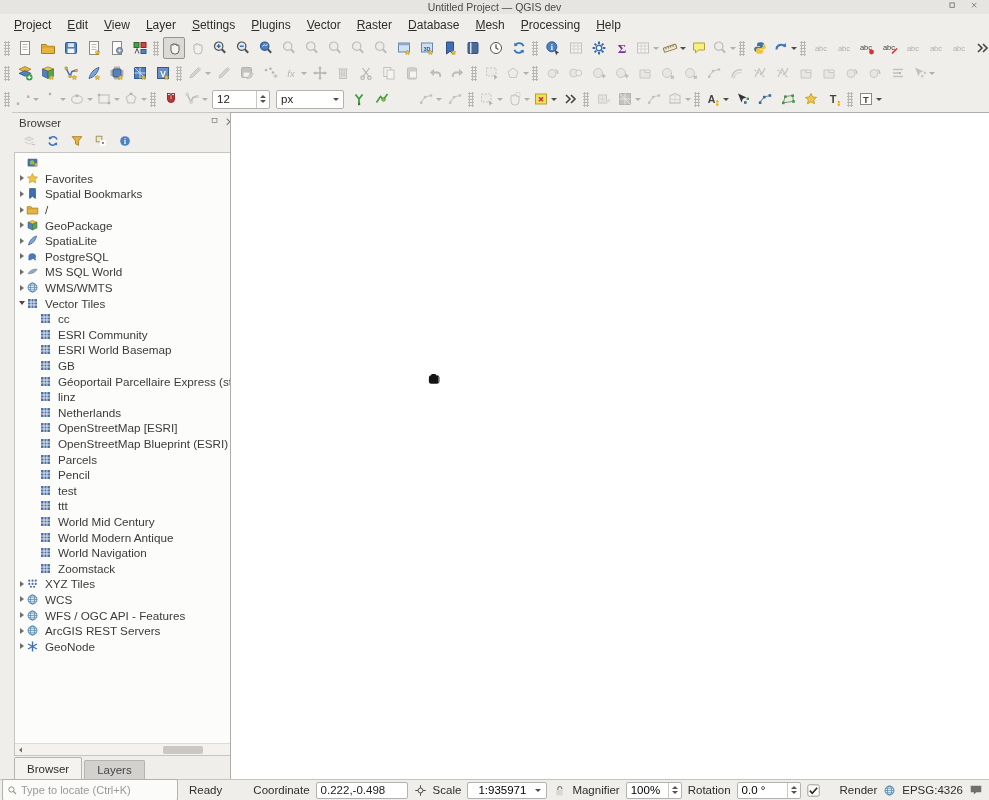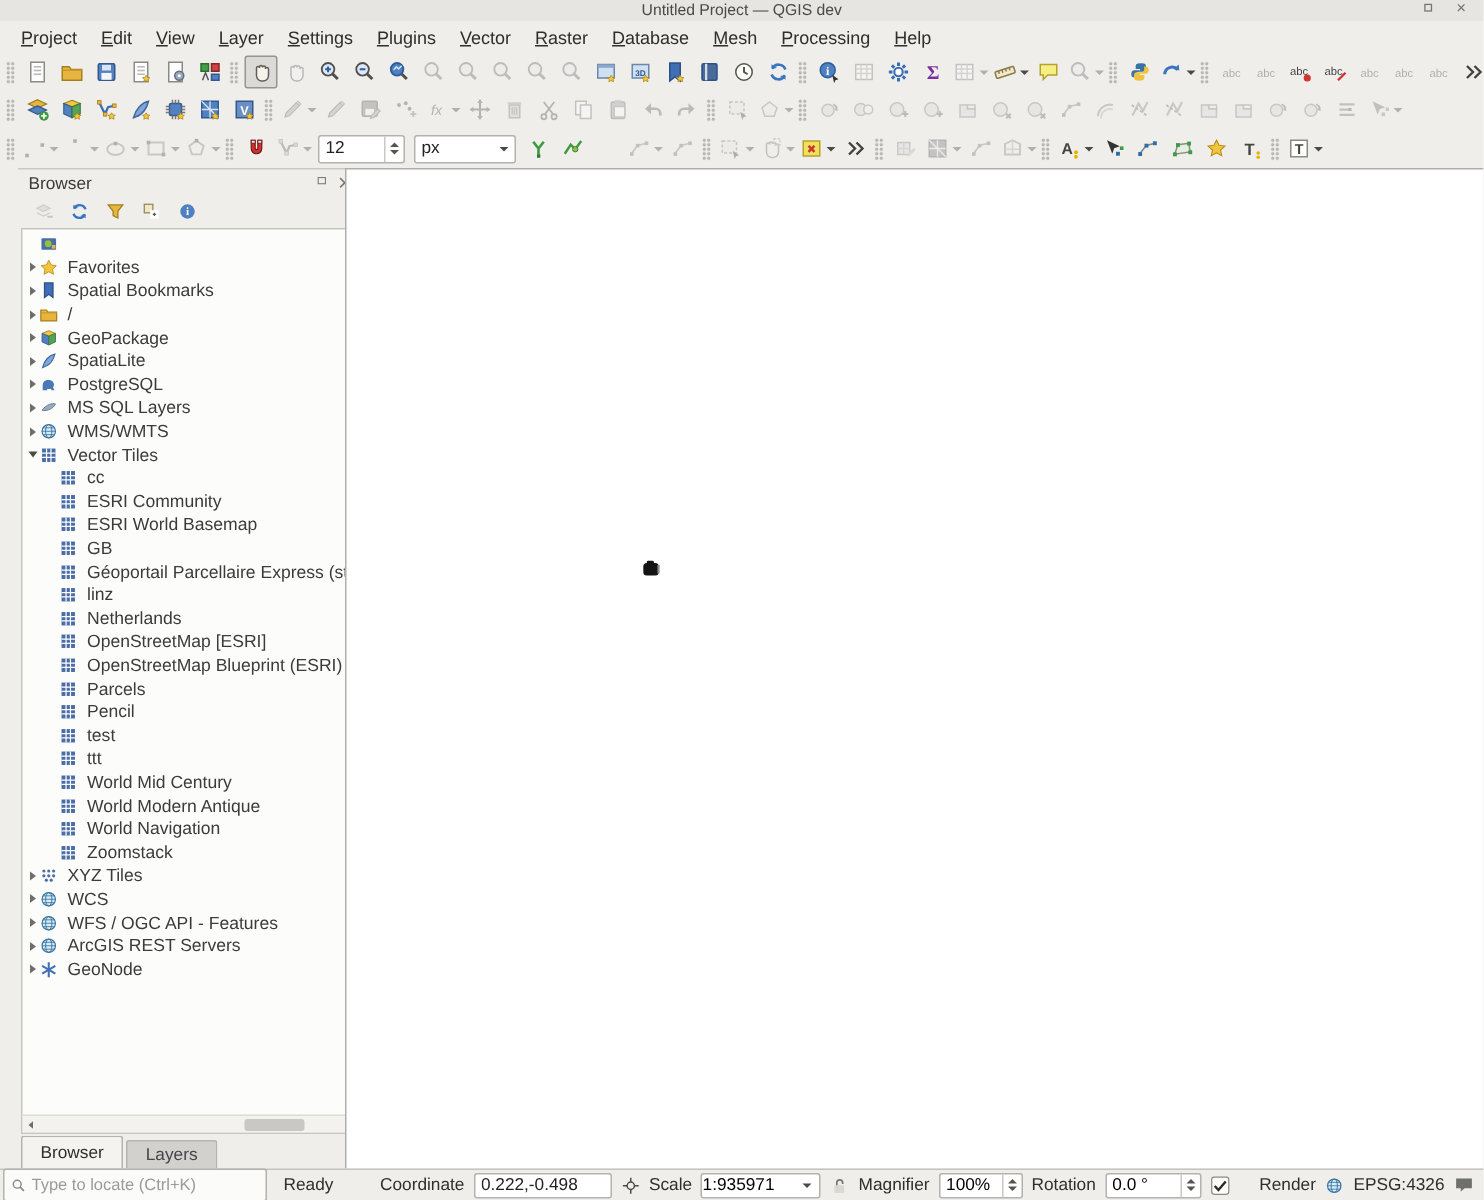--- a/index.html
+++ b/index.html
@@ -54,21 +54,21 @@
   .statusbar{position:absolute;left:0;right:0;bottom:0;height:21px;background:#efeeeb;border-top:1px solid #c4c3bf;display:flex;align-items:center;font-size:11.5px;padding:0 6px 0 2px;gap:6px;color:#2e2e2c}
   .locator{width:176px;height:22px;border:1px solid #b3b2ae;border-radius:2px;background:#fbfbf9;display:flex;align-items:center;padding:0 4px;gap:3px;flex:none}
   .locator input{border:none;outline:none;background:transparent;width:100%;font-size:11px;color:#333;font-family:inherit}
   .locator input::placeholder{color:#9b9a96}
   .ready{font-weight:400;margin-left:5px}
   .flexsp{flex:1}
   .slabel{flex:none}
   .sinput{height:17px;border:1px solid #b3b2ae;border-radius:2px;background:#fff;font-size:11.5px;padding:0 4px;font-family:inherit;color:#222;flex:none}
   .coord{width:92px}
   .scombo{width:80px;height:17px;display:flex;align-items:center;background:#fff;border:1px solid #b3b2ae;border-radius:2px;flex:none}
-  .scombo input{flex:1;min-width:0;border:none;outline:none;font:inherit;font-size:11.5px;padding-left:0;background:transparent}
+  .scombo input{flex:1;min-width:0;border:none;outline:none;font:inherit;font-size:11.5px;padding-left:10px;background:transparent}
   .scombo .dda{margin:0 5px}
   .sspin{height:17px;display:flex;border:1px solid #b3b2ae;border-radius:2px;background:#fff;flex:none}
   .sspin input{border:none;outline:none;min-width:0;width:100%;font:inherit;font-size:11.5px;padding-left:4px;background:transparent}
   .mag{width:56px}.rot{width:64px}
   .chk{display:flex;align-items:center;gap:20px;flex:none}
 </style>
 </head>
 <body>
 
 <div class="app">
@@ -984,21 +984,21 @@
           </div>
           <div class="trow">
             <span class="arr">
               <span class="tri-r"></span>
             </span>
             <span class="ticon">
               <svg viewBox="0 0 16 16" width="13" height="13" xmlns="http://www.w3.org/2000/svg">
                 <path d="M2.5 10.5C6 5.5 11 4.5 13.5 5.3c-1.5 3.7-7 6.2-11 5.2z" fill="#98aabf" stroke="#6a7f96" stroke-width=".8"></path>
               </svg>
             </span>
-            <span>MS SQL Layers</span>
+            <span>MS SQL World</span>
           </div>
           <div class="trow">
             <span class="arr">
               <span class="tri-r"></span>
             </span>
             <span class="ticon">
               <svg viewBox="0 0 16 16" width="13" height="13" xmlns="http://www.w3.org/2000/svg">
                 <circle cx="8" cy="8" r="5.5" fill="#d9ecf7" stroke="#3a74a0"></circle>
                 <ellipse cx="8" cy="8" rx="2.6" ry="5.5" fill="none" stroke="#3a74a0" stroke-width=".8"></ellipse>
                 <path d="M2.5 8h11M3.3 5.2h9.4M3.3 10.8h9.4" stroke="#3a74a0" stroke-width=".7"></path>

